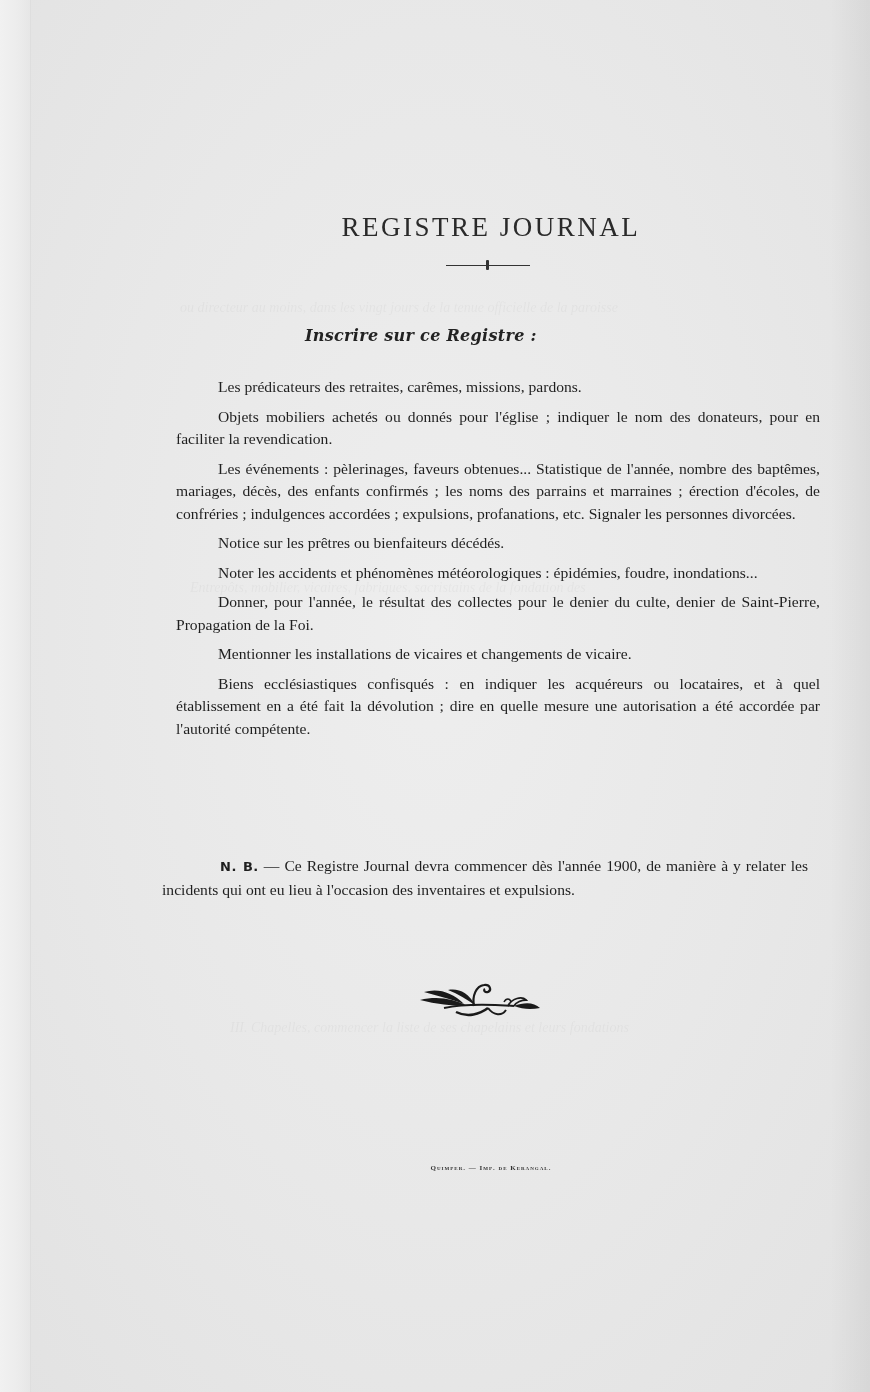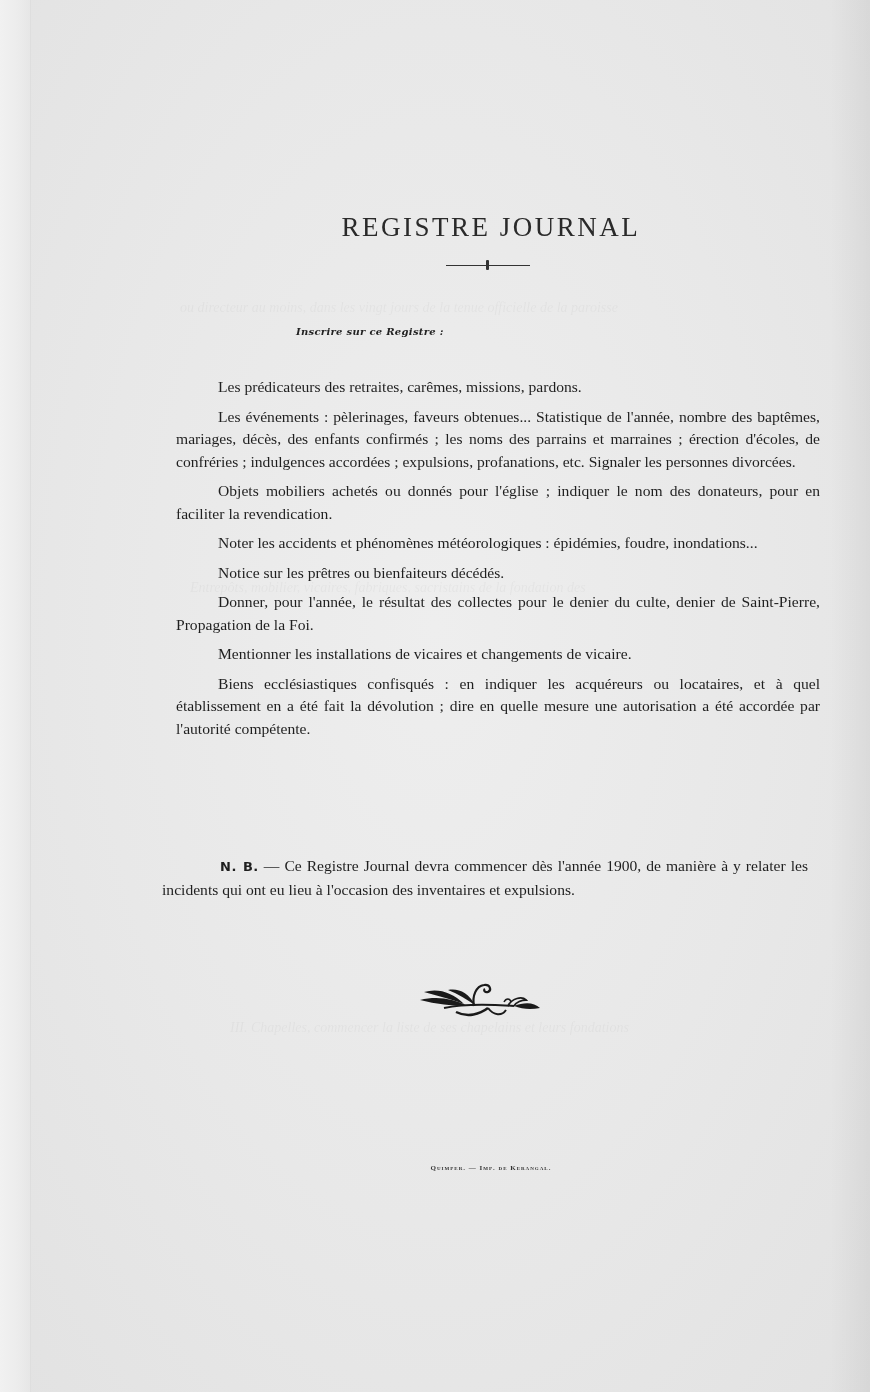--- a/index.html
+++ b/index.html
@@ -59,25 +59,25 @@
       top: 260px;
       left: 486px;
       width: 3px;
       height: 10px;
       background: #333;
       border-radius: 1px;
     }
     .subtitle {
       position: absolute;
       top: 326px;
-      left: 296px;
+      left: 305px;
       font-family: "DejaVu Serif", serif;
       font-style: italic;
       font-weight: bold;
-      font-size: 10px;
+      font-size: 16px;
       color: #222;
       letter-spacing: 0.3px;
     }
     .body-text {
       position: absolute;
       left: 166px;
       width: 644px;
       font-size: 15.6px;
       line-height: 22.5px;
       text-align: justify;
@@ -146,24 +146,24 @@
 
   <h1 class="title">REGISTRE JOURNAL</h1>
 
   <div class="title-rule"></div>
   <div class="title-rule-dot"></div>
 
   <div class="subtitle">Inscrire sur ce Registre :</div>
 
   <div class="body-text" style="top:376px;margin-left:10px;">
     <p class="para">Les prédicateurs des retraites, carêmes, missions, pardons.</p>
+    <p class="para">Objets mobiliers achetés ou donnés pour l'église ; indiquer le nom des donateurs, pour en faciliter la revendication.</p>
     <p class="para">Les événements : pèlerinages, faveurs obtenues... Statistique de l'année, nombre des baptêmes, mariages, décès, des enfants confirmés ; les noms des parrains et marraines ; érection d'écoles, de confréries ; indulgences accordées ; expulsions, profanations, etc. Signaler les personnes divorcées.</p>
-    <p class="para">Objets mobiliers achetés ou donnés pour l'église ; indiquer le nom des donateurs, pour en faciliter la revendication.</p>
+    <p class="para">Notice sur les prêtres ou bienfaiteurs décédés.</p>
     <p class="para">Noter les accidents et phénomènes météorologiques : épidémies, foudre, inondations...</p>
-    <p class="para">Notice sur les prêtres ou bienfaiteurs décédés.</p>
     <p class="para">Donner, pour l'année, le résultat des collectes pour le denier du culte, denier de Saint-Pierre, Propagation de la Foi.</p>
     <p class="para">Mentionner les installations de vicaires et changements de vicaire.</p>
     <p class="para">Biens ecclésiastiques confisqués : en indiquer les acquéreurs ou locataires, et à quel établissement en a été fait la dévolution ; dire en quelle mesure une autorisation a été accordée par l'autorité compétente.</p>
   </div>
 
   <div class="nb"><span class="nb-label">N. B.</span><span> — </span><span>Ce Registre Journal devra commencer dès l'année 1900, de manière à y relater les incidents qui ont eu lieu à l'occasion des inventaires et expulsions.</span></div>
 
   <svg class="ornament" viewBox="0 0 124 40">
     <path d="M6 14 C20 10, 34 14, 46 26 C36 22, 20 18, 6 14 Z" fill="#1a1a1a"></path>
     <path d="M2 22 C18 18, 34 20, 50 28 C34 28, 18 26, 2 22 Z" fill="#1a1a1a"></path>

